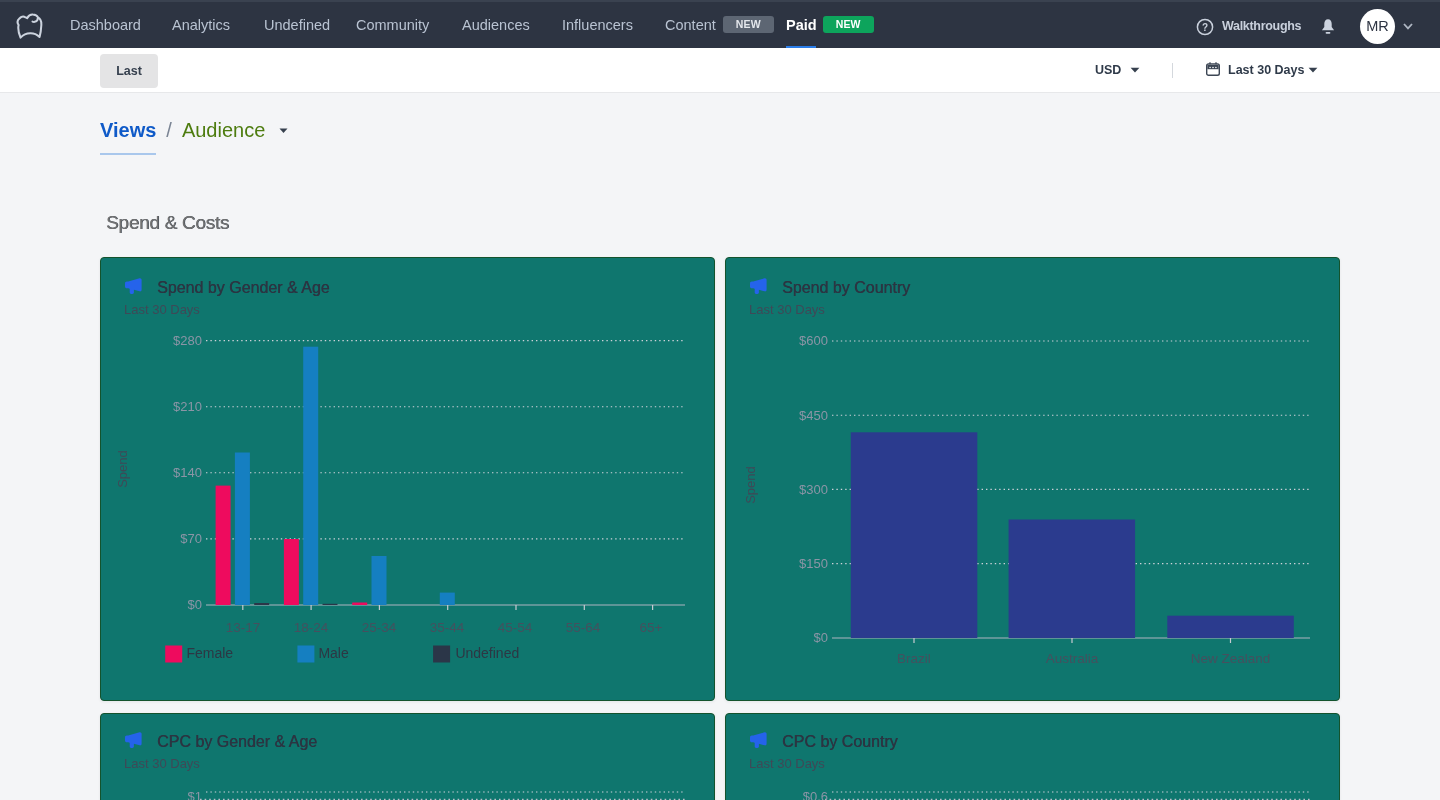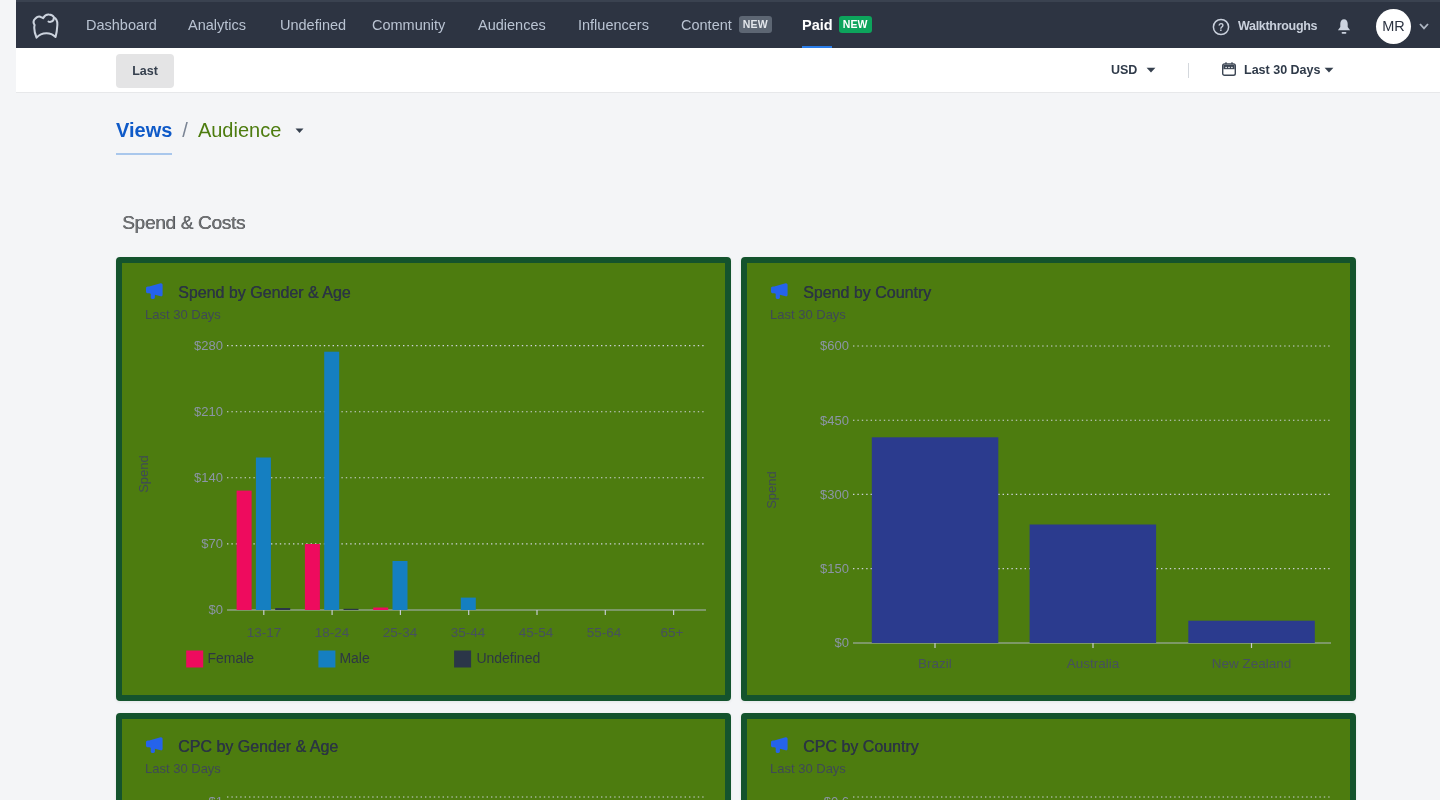--- a/index.html
+++ b/index.html
@@ -1,44 +1,44 @@
 <!DOCTYPE html>
 <html><head>
 <meta charset="utf-8">
 <style>
 * { margin:0; padding:0; box-sizing:border-box; }
 html,body { width:1440px; height:800px; overflow:hidden; font-family:"Liberation Sans", sans-serif; background:#f4f5f7; }
-#page { position:relative; width:1400px; height:800px;margin-left:16px; }
+#page { position:relative; width:1400px; height:800px; }
 
 
 #nav { position:absolute; left:0; top:0; width:1440px; height:48px; background:#2d3442; border-top:2px solid #3a4250; }
 .navitem { position:absolute; top:0; height:48px; line-height:46px; color:#b9c3d2; font-size:14.5px; }
 .logo { position:absolute; left:16px; top:10px; width:28px; height:28px; }
 #paid-underline { position:absolute; left:786px; top:44px; width:30px; height:4px; background:#2a7de9; }
-.badge { display:inline-block; font-size:10.5px; font-weight:bold; line-height:17px; height:17px; padding:0 4px; border-radius:3px; vertical-align:2px; letter-spacing:0.2px; }
+.badge { display:inline-block; font-size:10.5px; font-weight:bold; line-height:17px; height:17px; padding:0 13px; border-radius:3px; vertical-align:2px; letter-spacing:0.2px; }
 .badge.gray { background:#5d6673; color:#e4e7ec; }
 .badge.green { background:#0da45c; color:#fff; }
 #addbtn { position:absolute; left:1012px; top:10px; width:165px; height:29px; border-radius:3px; background:linear-gradient(180deg,#2477d3,#0c5ec6); color:#fff; }
 #walk { position:absolute; left:1222px; top:0; height:48px; line-height:48px; color:#c9d0dc; font-size:12.5px; font-weight:bold; letter-spacing:-0.3px; }
 #avatar { position:absolute; left:1360px; top:7px; width:35px; height:35px; border-radius:50%; background:#ffffff; color:#2d3442; font-size:14.5px; font-weight:normal; text-align:center; line-height:35px; }
 
 
 #subbar { position:absolute; left:0; top:48px; width:1440px; height:45px; background:#fff; border-bottom:1px solid #e7e8ea; }
 #databtn { position:absolute; left:100px; top:6px; width:58px; height:34px; background:#e4e4e5; border-radius:4px; color:#36404e; font-size:12.5px; font-weight:bold; text-align:center; line-height:34px; }
 .subright { position:absolute; top:0; height:45px; line-height:45px; color:#2f3a49; font-size:12.5px; font-weight:bold; }
 #subdivider { position:absolute; left:1172px; top:15px; width:1px; height:15px; background:#d4d8dd; }
 
 
 #crumb { position:absolute; left:100px; top:119px; font-size:20px; }
 #crumb a { color:#0f5ac8; font-weight:bold; text-decoration:none; border-bottom:2px solid #a9c7ec; padding-bottom:12px; }
 #crumb .slash { color:#7a8494; margin:0 10px; font-weight:normal; }
 #crumb .aud { color:#4d7c0f; }
 #heading { position:absolute; left:106px; top:212px; font-size:19px; font-weight:400; color:#737373; text-shadow:0.5px 0 0 #36404e; letter-spacing:-0.3px; }
 
-.card { position:absolute; width:615px; background:#4d7c0f; border:6px solid #14532d; border-radius:4px; box-shadow:0 1px 3px rgba(40,50,70,0.08); }
+.card { position:absolute; width:615px; background:#0f766e; border:1px solid #14532d; border-radius:4px; box-shadow:0 1px 3px rgba(40,50,70,0.08); }
 .card > svg { display:block; margin:-1px 0 0 -1px; }
 #card1 { left:100px; top:257px; height:444px; }
 #card2 { left:725px; top:257px; height:444px; }
 #card3 { left:100px; top:713px; height:444px; }
 #card4 { left:725px; top:713px; height:444px; }
 </style>
 </head>
 <body>
 <div id="page">
 

